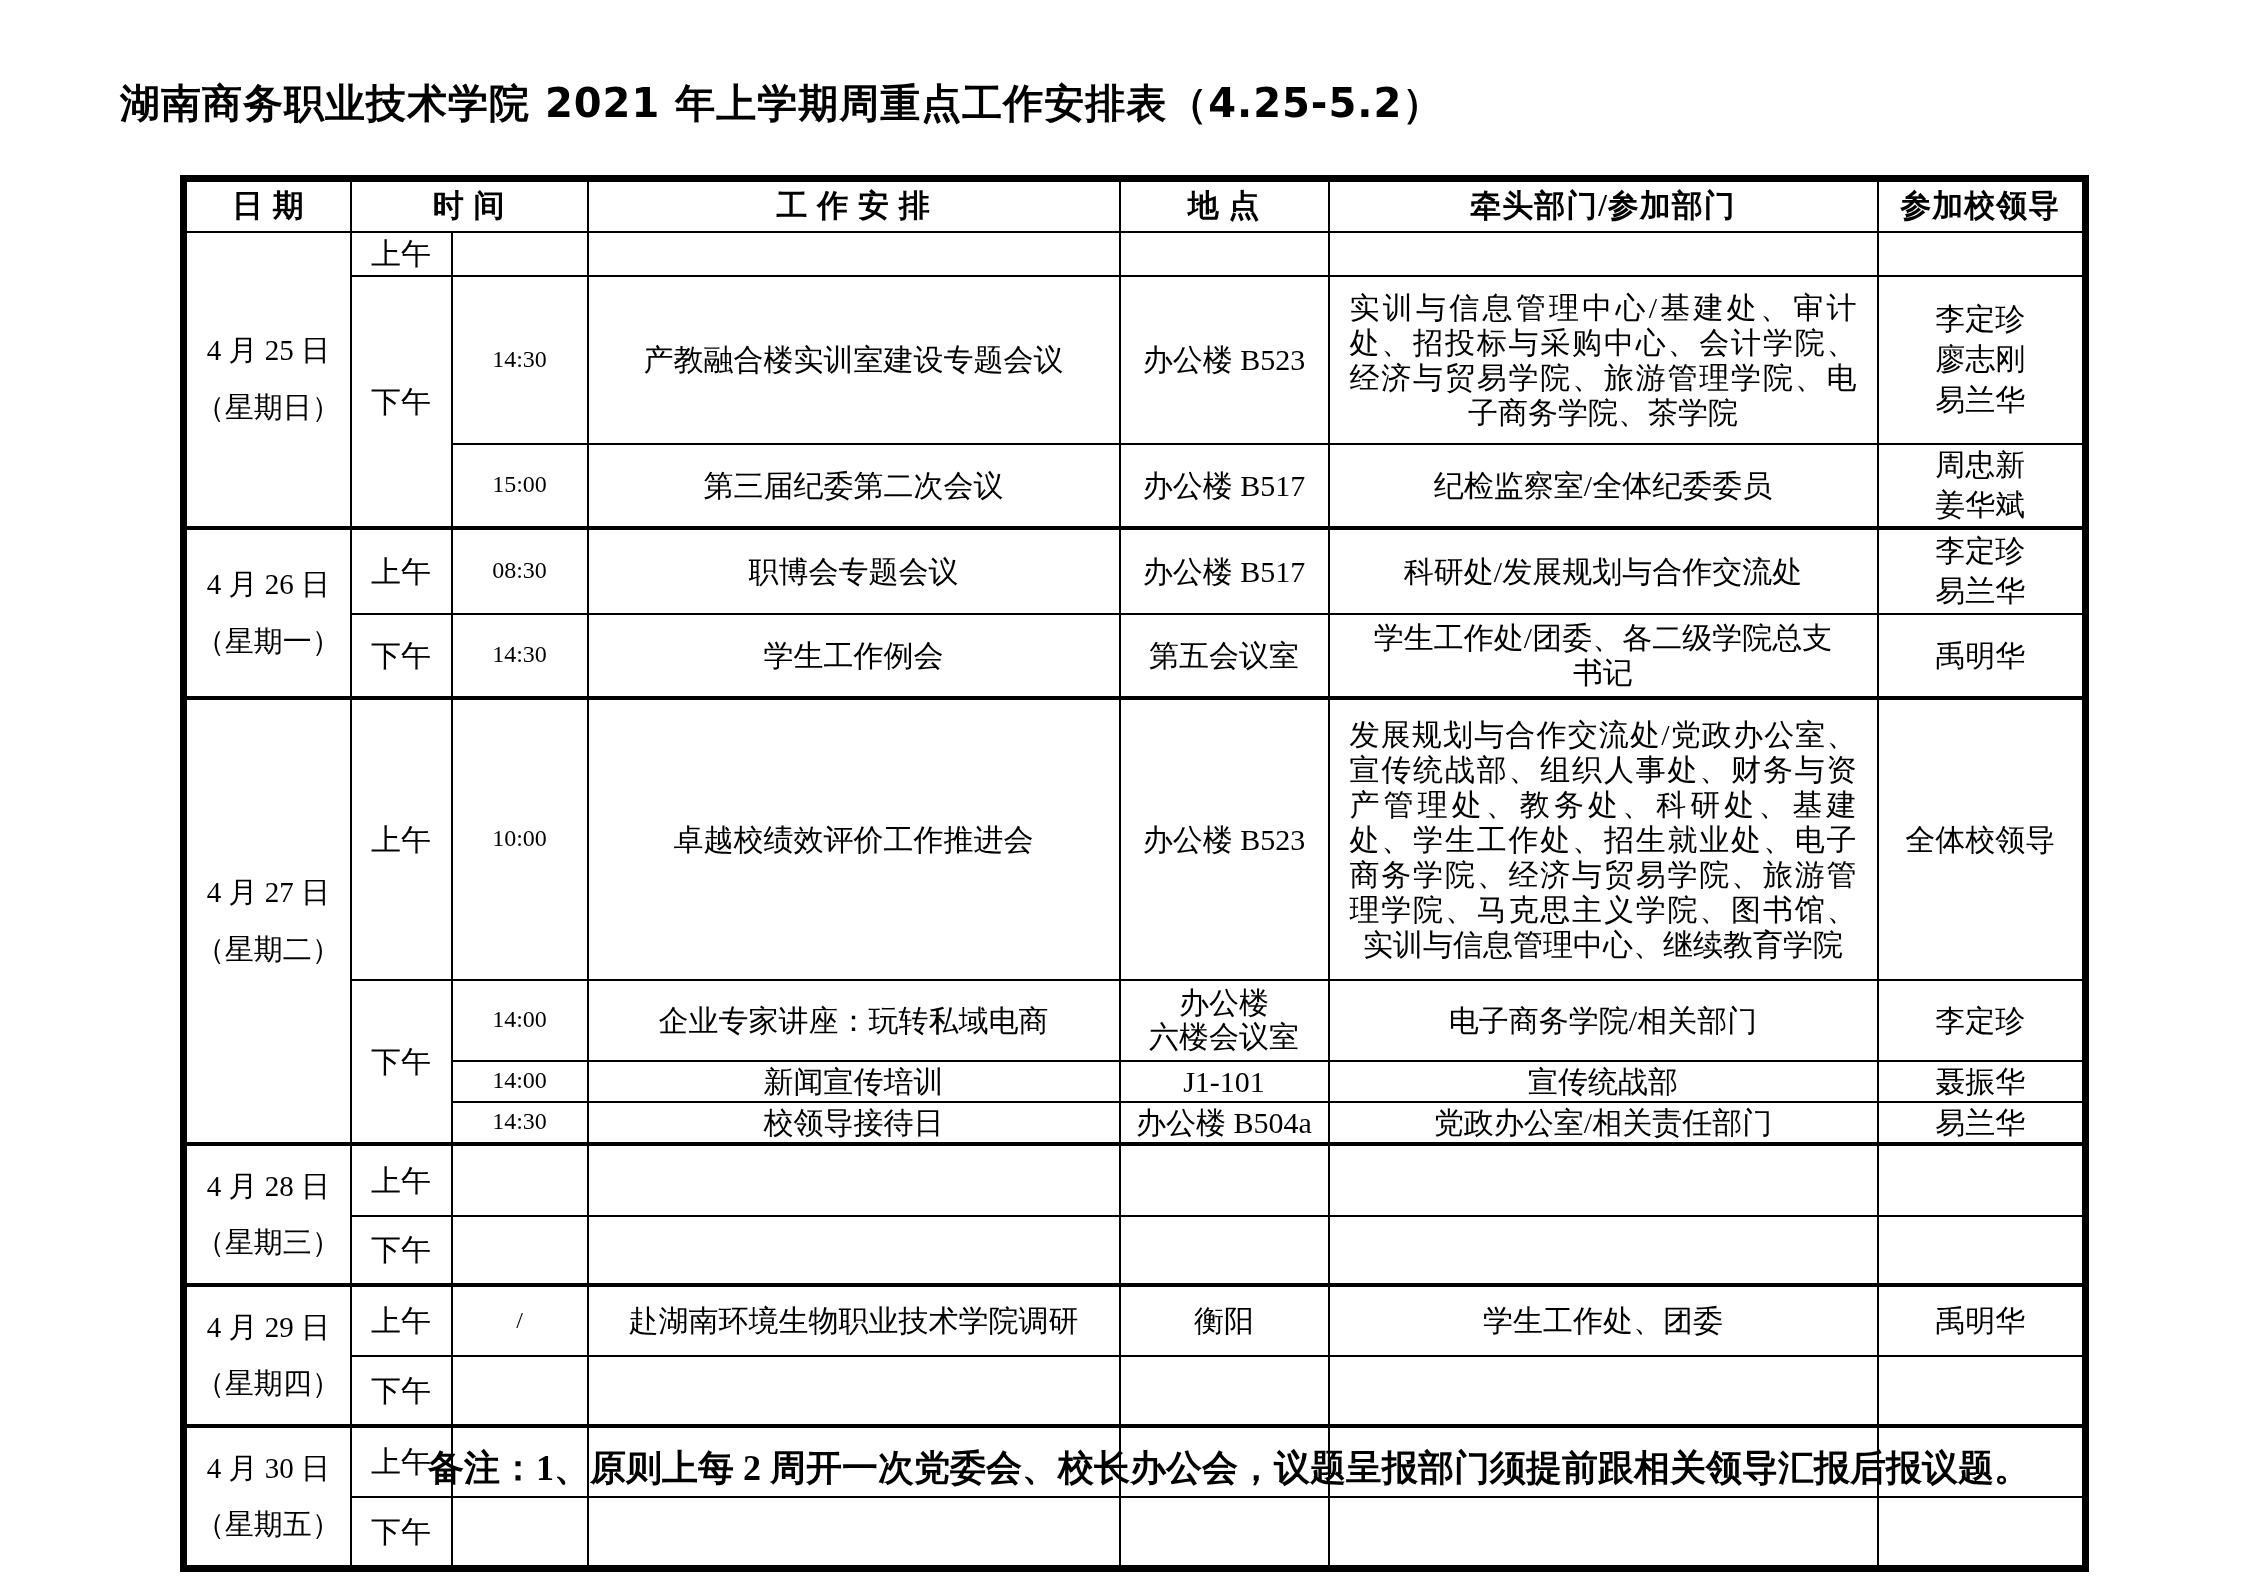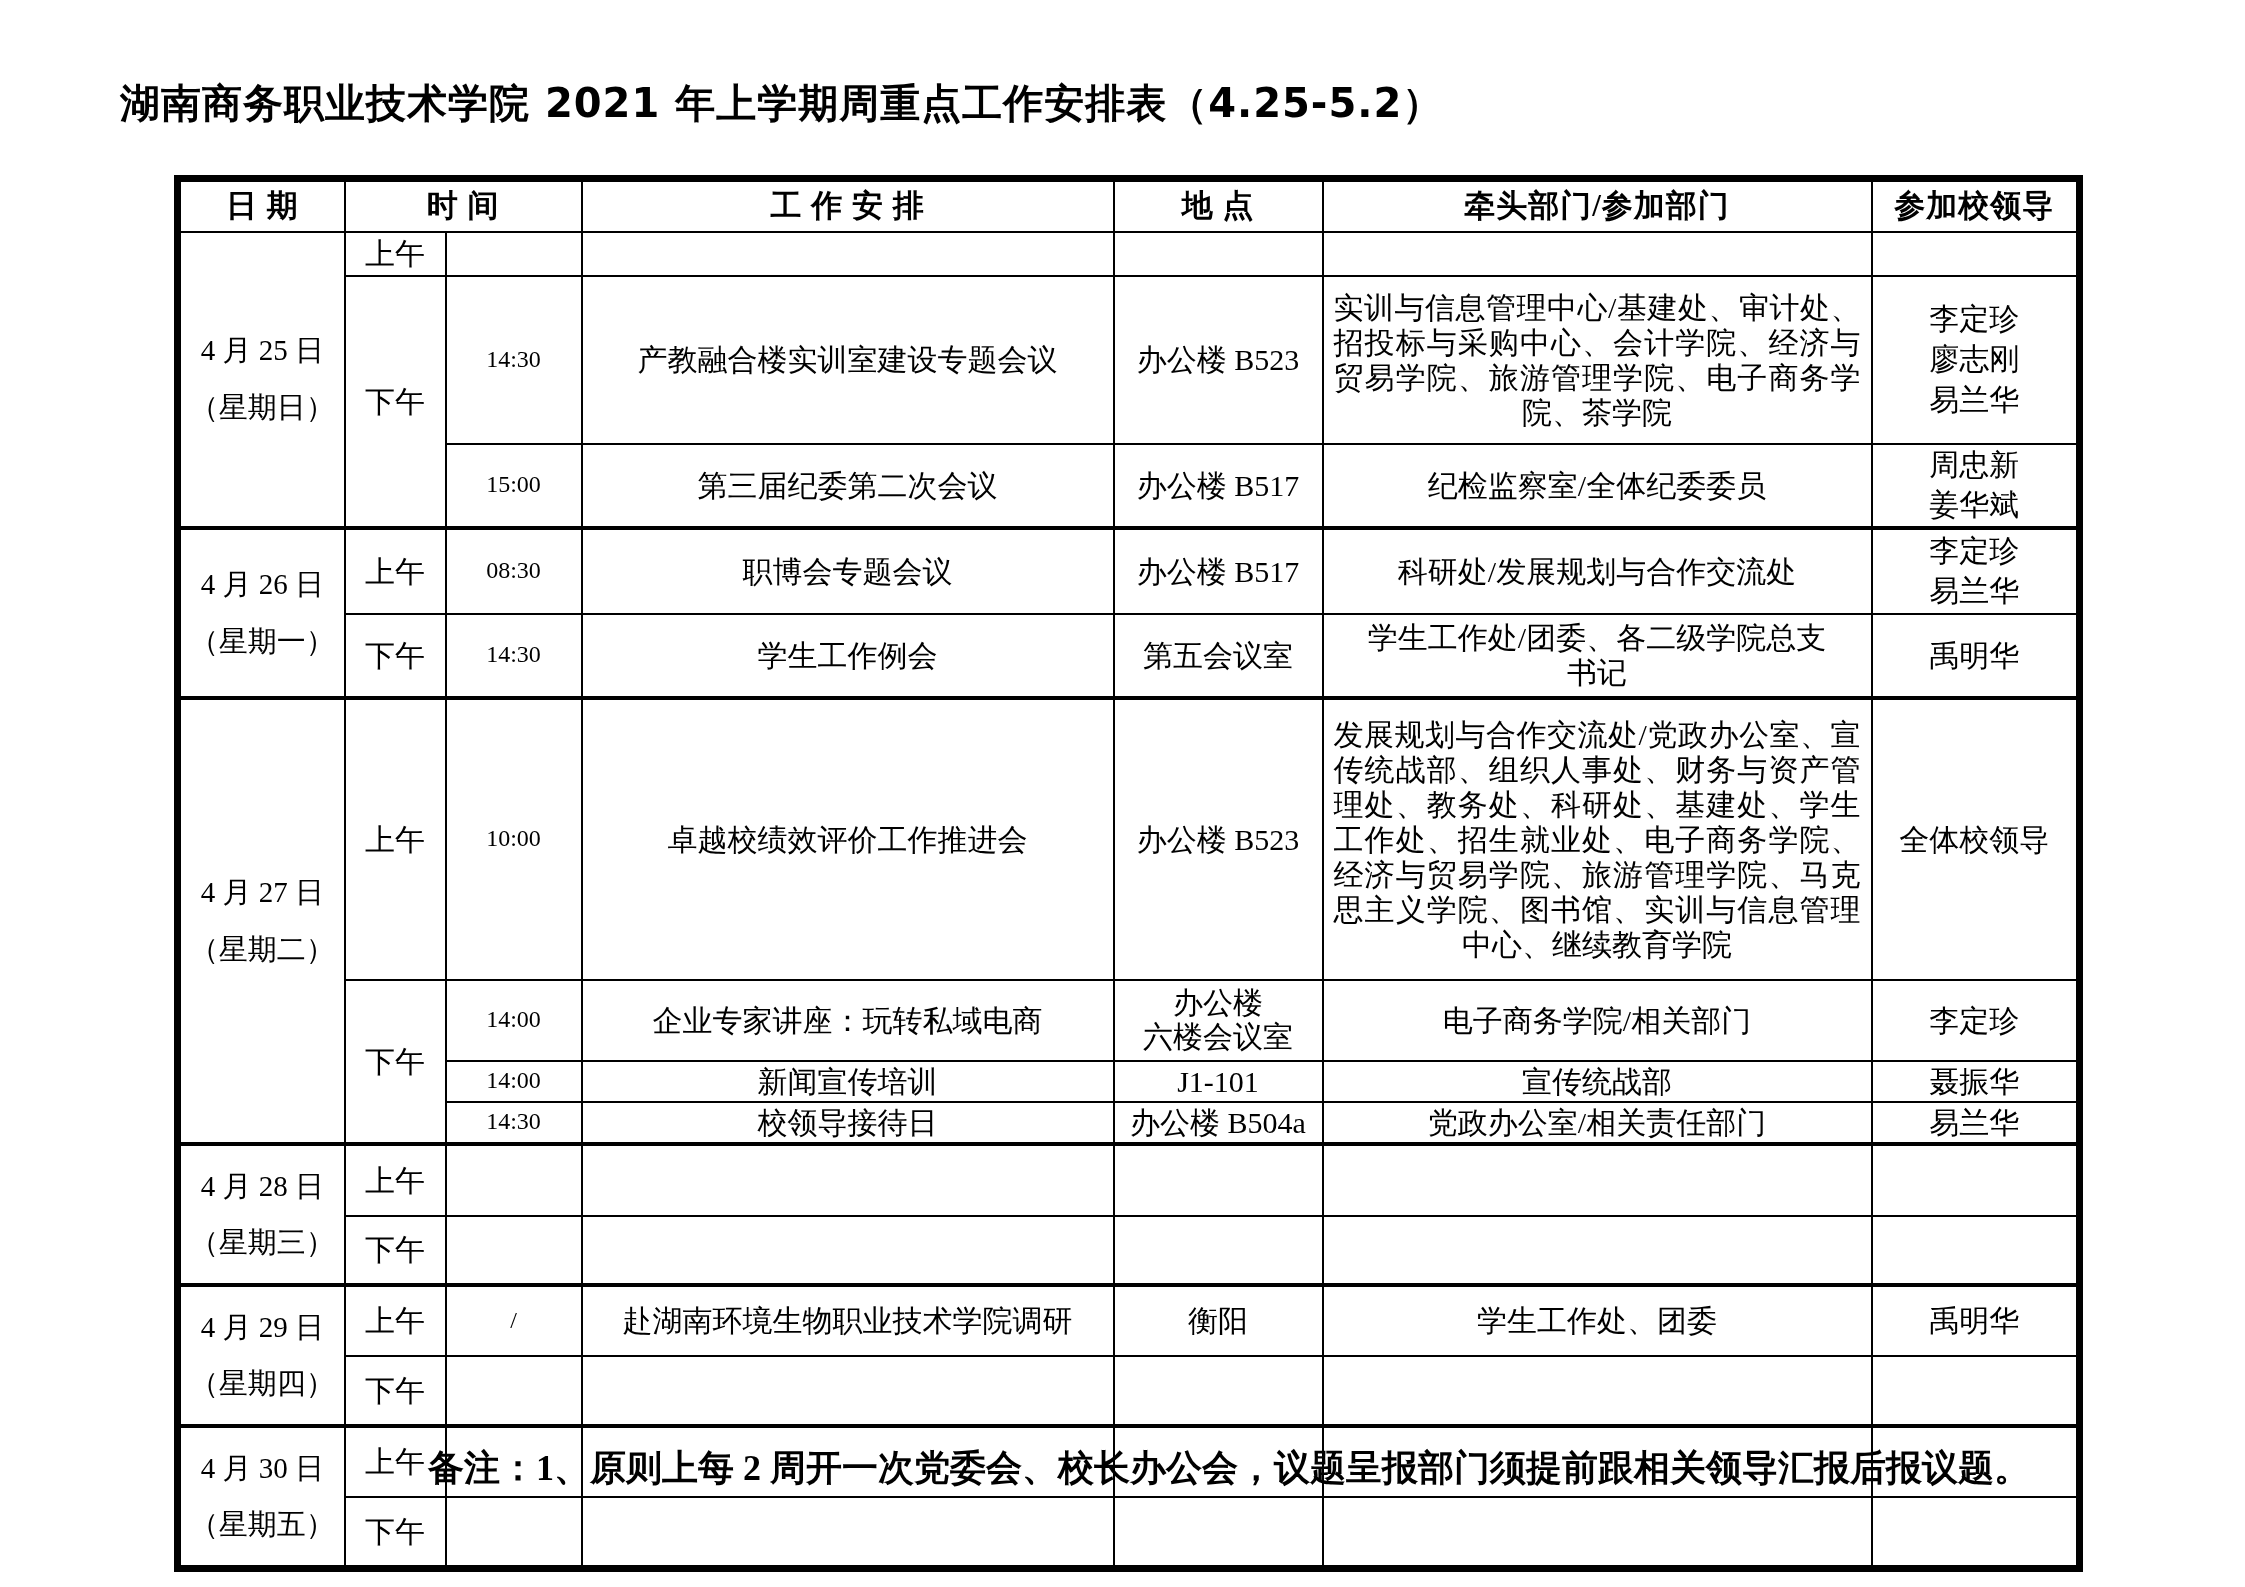--- a/index.html
+++ b/index.html
@@ -6,35 +6,35 @@
   body{
     width:2245px;height:1587px;position:relative;background:#ffffff;
     font-family:"Liberation Serif","DejaVu Serif",serif;color:#000;
   }
   .title{
     position:absolute;left:120px;top:76px;width:1902px;
     text-align:left;font-size:40px;font-weight:bold;
     font-family:"DejaVu Sans","Liberation Sans",sans-serif;
     letter-spacing:1px;white-space:nowrap;
   }
-  .tablewrap{position:absolute;left:174px;top:175px;}
+  .tablewrap{position:absolute;left:180px;top:175px;}
   table{
     border-collapse:collapse;table-layout:fixed;width:1902px;
     border:7px solid #000;
   }
   td{
     border:2px solid #000;text-align:center;vertical-align:middle;
     font-size:30px;line-height:1.3;padding:0 8px;overflow:hidden;
   }
   tr.gs td{border-top:4px solid #000;}
   td.head{font-weight:bold;font-size:31px;letter-spacing:1px;}
   td.datec{white-space:pre-line;font-size:29px;line-height:1.95;padding:12px 2px;}
   td.pre{white-space:pre-line;}
   td.leader{white-space:pre-line;line-height:1.35;}
-  td.jc{text-align:justify;text-align-last:center;line-height:35px;padding:0 10px;}
+  td.jc{text-align:justify;text-align-last:center;line-height:35px;padding:0 20px;}
   td.timec{font-size:24px;}
   .note{
     position:absolute;left:130px;top:1444px;width:1900px;
     text-align:right;font-size:36px;font-weight:bold;white-space:nowrap;
   }
 </style>
 </head>
 <body>
 
 <div class="title">湖南商务职业技术学院 2021 年上学期周重点工作安排表（4.25-5.2）</div>

